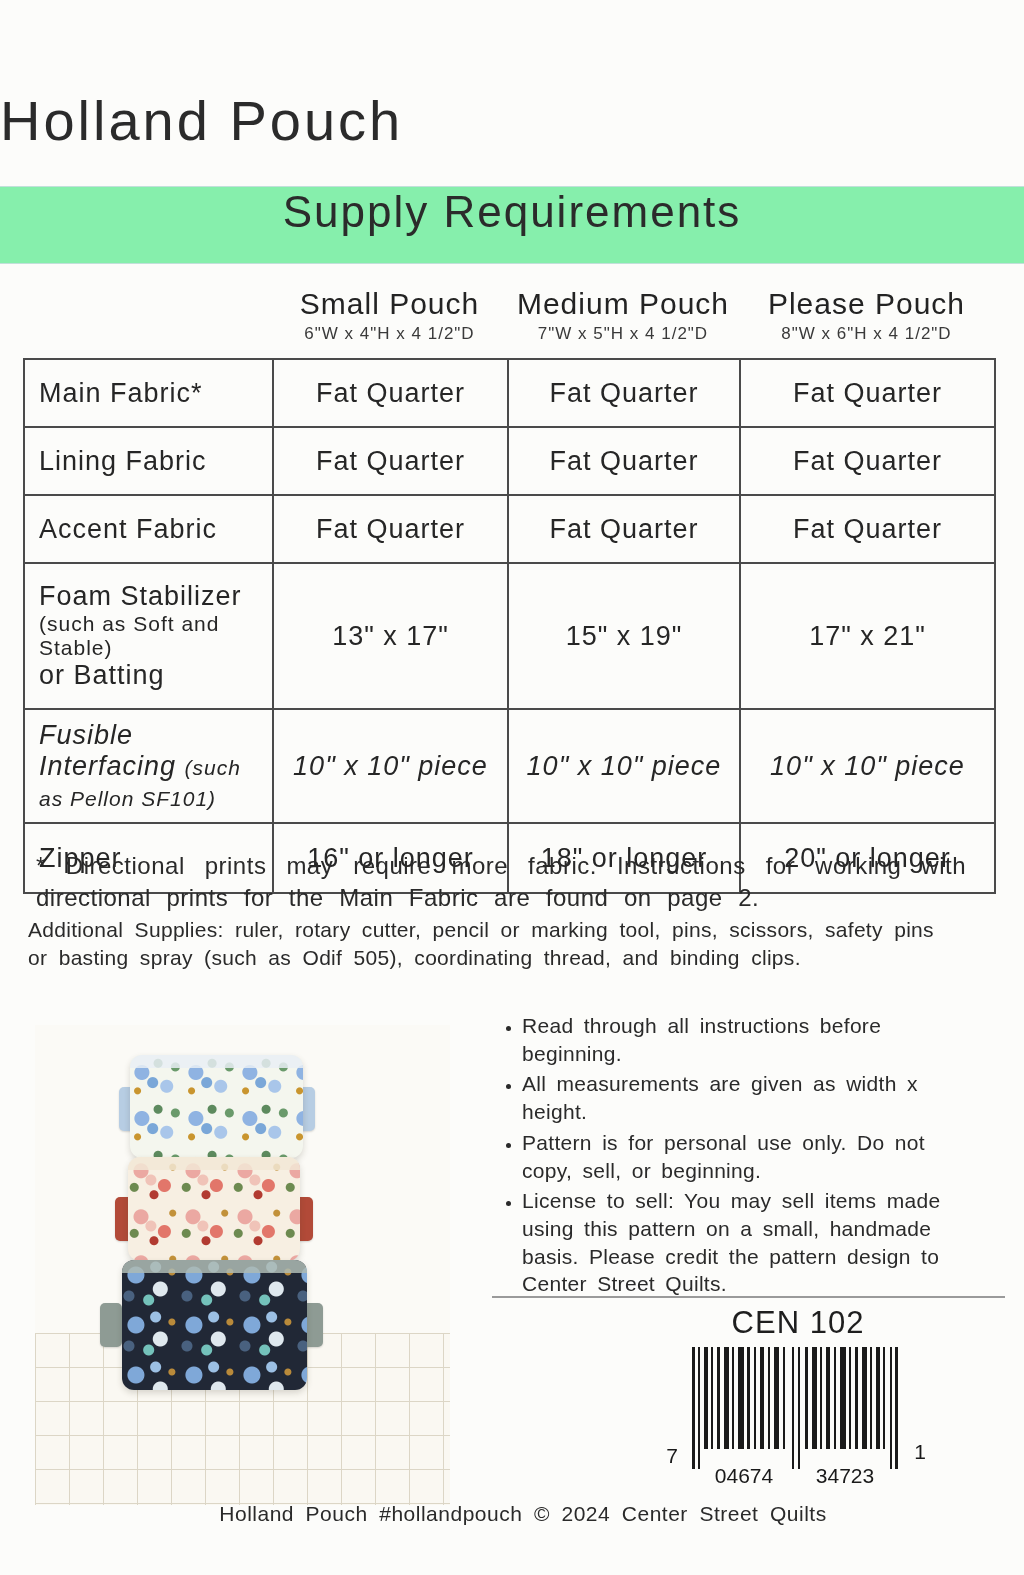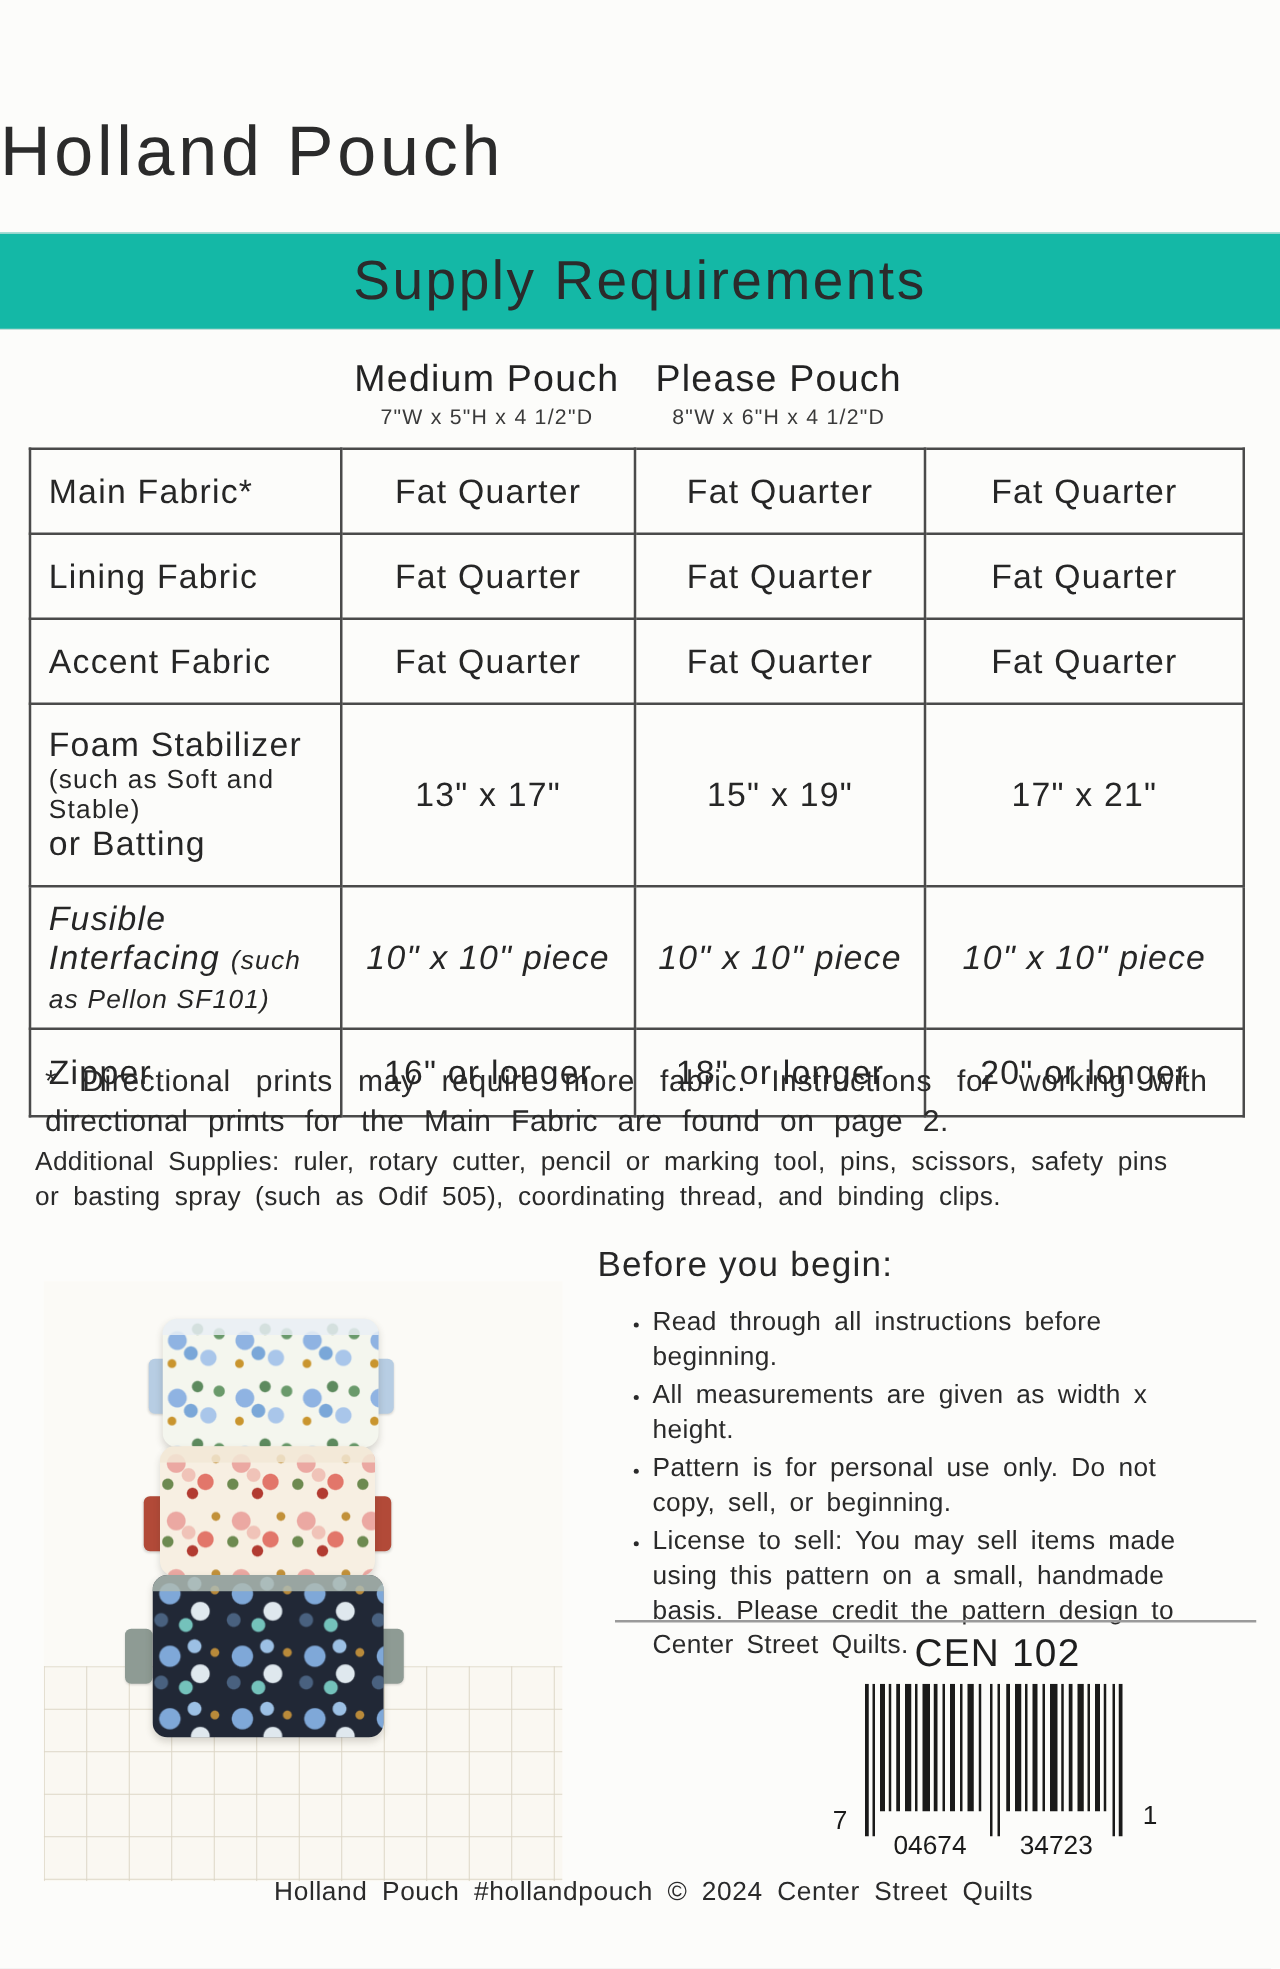--- a/index.html
+++ b/index.html
@@ -13,23 +13,23 @@
     overflow:hidden;
   }
   
   .title{
     position:absolute;left:0;top:88px;width:100%;
     text-align:left;font-size:56px;font-weight:300;
     letter-spacing:3px;color:#2b2b2b;margin:0;
   }
   .banner{
     position:absolute;left:0;top:186px;width:100%;height:76px;
-    background:#14b8a6;
+    background:#86efac;
     border-top:1px solid #c2e0da;border-bottom:1px solid #c2e0da;
-    display:flex;align-items:center;justify-content:center;
+    display:flex;justify-content:center;
   }
   .banner span{font-size:44px;font-weight:300;letter-spacing:2px;color:#2b2b2b;}
   
   .colheads{
     position:absolute;left:272px;top:287px;width:722px;
     display:grid;grid-template-columns:235px 232px 255px;
   }
   .colhead{text-align:center;}
   .colhead .cname{font-size:30px;font-weight:400;letter-spacing:1px;color:#232323;}
   .colhead .cdims{font-size:17px;letter-spacing:1px;color:#3a3a3a;margin-top:3px;}
@@ -156,20 +156,24 @@
 <div class="page">
 
   <h1 class="title">Holland Pouch</h1>
 
   <div class="banner">
     <span>Supply Requirements</span>
   </div>
 
   <div class="colheads">
     <div class="colhead">
+      <div class="cname">Small Pouch</div>
+      <div class="cdims">6"W x 4"H x 4 1/2"D</div>
+    </div>
+    <div class="colhead">
       <div class="cname">Medium Pouch</div>
       <div class="cdims">7"W x 5"H x 4 1/2"D</div>
     </div>
     <div class="colhead">
       <div class="cname">Please Pouch</div>
       <div class="cdims">8"W x 6"H x 4 1/2"D</div>
     </div>
   </div>
 
   <table class="supply">
@@ -224,21 +228,20 @@
       <td class="valcell">20" or longer</td>
     </tr>
   </tbody>
     </table>
 
   <p class="footnote">* Directional prints may require more fabric. Instructions for working with directional prints for the Main Fabric are found on page 2.</p>
 
   <p class="additional">Additional Supplies: ruler, rotary cutter, pencil or marking tool, pins, scissors, safety pins or basting spray (such as Odif 505), coordinating thread, and binding clips.</p>
 
   <div class="before">
-    <h2>Before you begin:</h2>
     <ul>
       <li>Read through all instructions before beginning.</li>
       <li>All measurements are given as width x height.</li>
       <li>Pattern is for personal use only. Do not copy, sell, or beginning.</li>
       <li>License to sell: You may sell items made using this pattern on a small, handmade basis. Please credit the pattern design to Center Street Quilts.</li>
     </ul>
   </div>
 
   <div class="photo">
     <div class="mat"></div>

